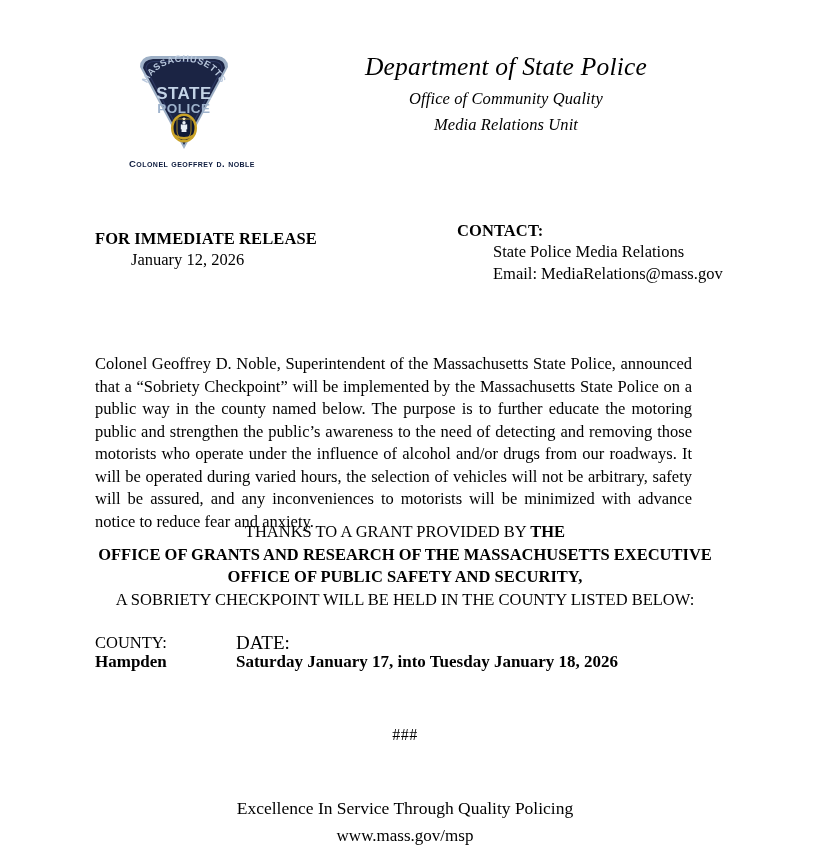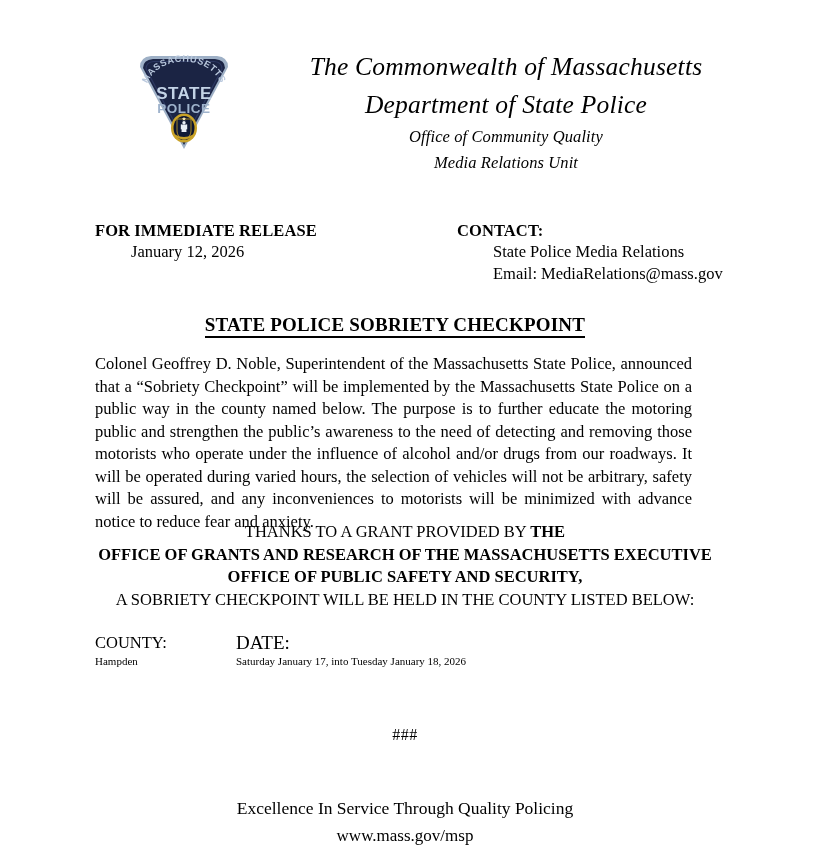--- a/index.html
+++ b/index.html
@@ -95,21 +95,21 @@
   
   .release-row {
     position: absolute;
     left: 95px;
     top: 220px;
     width: 600px;
     height: 70px;
   }
   .release-col {
     position: absolute;
-    left: 0; top: 0;
+    left: 0; top: 8px;
     width: 330px;
   }
   .contact-col {
     position: absolute;
     left: 362px; top: 0;
     width: 300px;
   }
   .rel-head {
     font-size: 16.5px;
     font-weight: bold;
@@ -167,21 +167,21 @@
     position: absolute;
     left: 95px;
     top: 632px;
     width: 600px;
     height: 48px;
   }
   .cd-labels { position: absolute; left:0; top:0; width:600px; }
   .cd-values { position: absolute; left:0; top:19px; width:600px; }
   .cd-c { position:absolute; left:0; font-size:16.5px; line-height:21px; }
   .cd-d { position:absolute; left:141px; font-size:19px; line-height:21px; }
-  .cd-values .cd-c, .cd-values .cd-d { font-weight:normal; font-size:11px; }
+  .cd-values .cd-c, .cd-values .cd-d { font-weight:bold; font-size:17px; }
 
   
   .hashmarks {
     position: absolute;
     left: 105px;
     top: 726px;
     width: 600px;
     text-align: center;
     font-size: 16px;
     letter-spacing: 0.5px;
@@ -243,45 +243,42 @@
           <rect x="2.0" y="-3.6" width="1.2" height="5" fill="#e8eef6"></rect>
 
           <path d="M 0 -11.2 L 0.6 -9.9 L 2 -9.7 L 1 -8.8 L 1.3 -7.4 L 0 -8.1 L -1.3 -7.4 L -1 -8.8 L -2 -9.7 L -0.6 -9.9 Z" fill="#f0e3b0"></path>
 
           <path d="M -9 6.5 Q 0 11.5 9 6.5 L 9 8.8 Q 0 13.8 -9 8.8 Z" fill="#c9a227"></path>
         </g>
       </svg>
     </div>
 
     <div class="colonel-block">
+      <div class="colonel-name">Colonel Geoffrey D. Noble</div>
     </div>
 
     <div class="org-block">
-      <div class="org-line1">The Commonwealth of Massachusetts</div>
       <div class="org-line2">Department of State Police</div>
       <div class="org-sub">Office of Community Quality</div>
       <div class="org-sub">Media Relations Unit</div>
     </div>
   </div>
 
   <div class="release-row">
     <div class="release-col">
       <div class="rel-head">FOR IMMEDIATE RELEASE</div>
       <div class="rel-sub">January 12, 2026</div>
     </div>
     <div class="contact-col">
       <div class="rel-head">CONTACT:</div>
       <div class="rel-sub">State Police Media Relations</div>
       <div class="rel-sub">Email: MediaRelations@mass.gov</div>
     </div>
   </div>
 
-  <div class="doc-title">
-    <span>STATE POLICE SOBRIETY CHECKPOINT</span>
-  </div>
 
   <div class="body-par">Colonel Geoffrey D. Noble, Superintendent of the Massachusetts State Police, announced that a “Sobriety Checkpoint” will be implemented by the Massachusetts State Police on a public way in the county named below.  The purpose is to further educate the motoring public and strengthen the public’s awareness to the need of detecting and removing those motorists who operate under the influence of alcohol and/or drugs from our roadways.  It will be operated during varied hours, the selection of vehicles will not be arbitrary, safety will be assured, and any inconveniences to motorists will be minimized with advance notice to reduce fear and anxiety.</div>
 
   <div class="grant-block">
     <div><span>THANKS TO A GRANT PROVIDED BY </span><span class="b">THE</span></div>
     <div class="b">OFFICE OF GRANTS AND RESEARCH OF THE MASSACHUSETTS EXECUTIVE</div>
     <div class="b">OFFICE OF PUBLIC SAFETY AND SECURITY,</div>
     <div>A SOBRIETY CHECKPOINT WILL BE HELD IN THE COUNTY LISTED BELOW:</div>
   </div>
 

